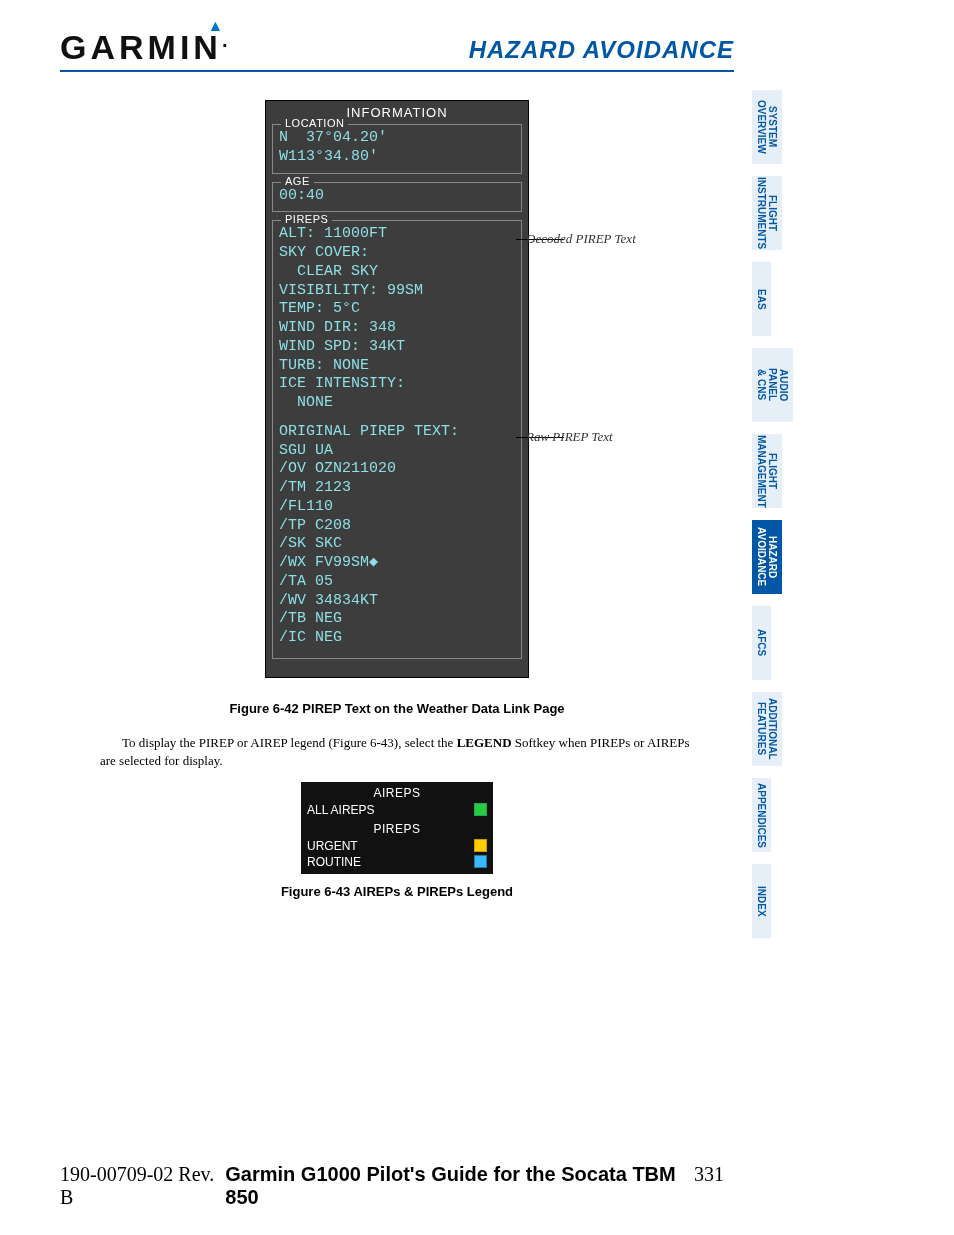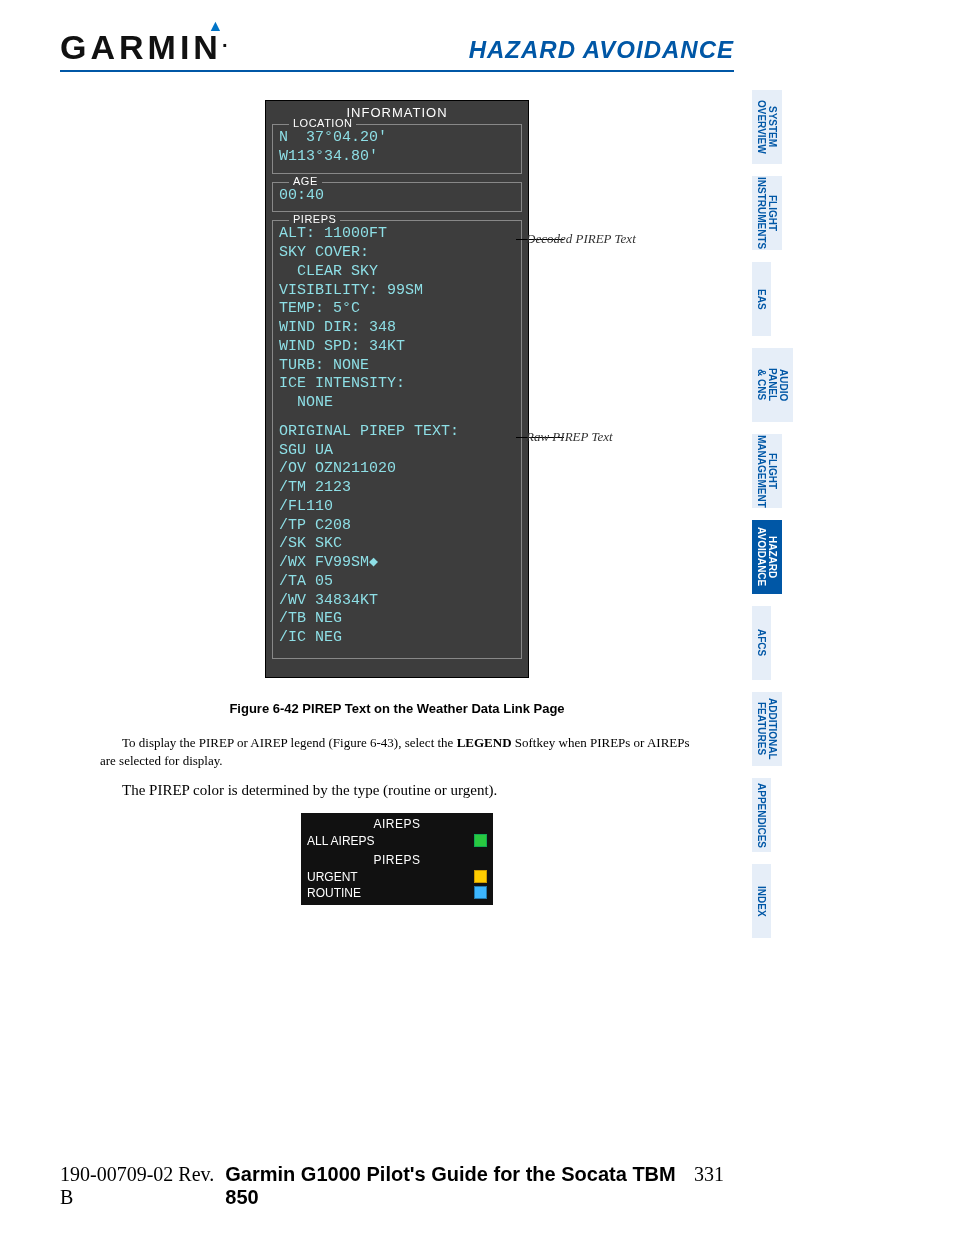--- a/index.html
+++ b/index.html
@@ -103,21 +103,21 @@
   }
   .subbox {
     border: 1px solid #888;
     padding: 4px 6px 6px 6px;
     margin-bottom: 8px;
     position: relative;
   }
   .subbox-label {
     position: absolute;
     top: -8px;
-    left: 16px;
+    left: 8px;
     background: #3d3d3d;
     color: #fff;
     font-size: 11px;
     padding: 0 4px;
     font-family: Arial, sans-serif;
     letter-spacing: 0.5px;
   }
   .mfd-line {
     line-height: 1.25;
     white-space: pre;
@@ -284,41 +284,41 @@
       <div class="annot-line" style="top:336px;left:250px;width:48px"></div>
       <div class="annot" style="top:328px">Raw PIREP Text</div>
     </div>
   </div>
 
   <div class="fig-caption">Figure 6-42  PIREP Text on the Weather Data Link Page</div>
 
   <div class="body-text">
     <span>To display the PIREP or AIREP legend (Figure 6-43), select the </span><b>LEGEND</b><span> Softkey when PIREPs or AIREPs are selected for display.</span>
   </div>
-  <div class="body-text2">The PIREP color is determined by the type (routine or urgent).</div>
 
   <div class="legend-wrap">
     <div class="legend-box">
       <div class="legend-head">AIREPS</div>
       <div class="legend-row">
         <span>ALL AIREPS</span>
         <span class="swatch sw-green"></span>
       </div>
       <div class="legend-head" style="margin-top:4px">PIREPS</div>
       <div class="legend-row">
         <span>URGENT</span>
         <span class="swatch sw-yellow"></span>
       </div>
       <div class="legend-row">
         <span>ROUTINE</span>
         <span class="swatch sw-blue"></span>
       </div>
     </div>
   </div>
 
+  <div class="fig-caption" style="margin-top:10px">Figure 6-43  AIREPs &amp; PIREPs Legend</div>
 
   <div class="footer">
     <div class="footer-docid">190-00709-02  Rev. B</div>
     <div class="footer-title">Garmin G1000 Pilot's Guide for the Socata TBM 850</div>
     <div class="footer-page">331</div>
   </div>
 
 </div>
 
 </body></html>

